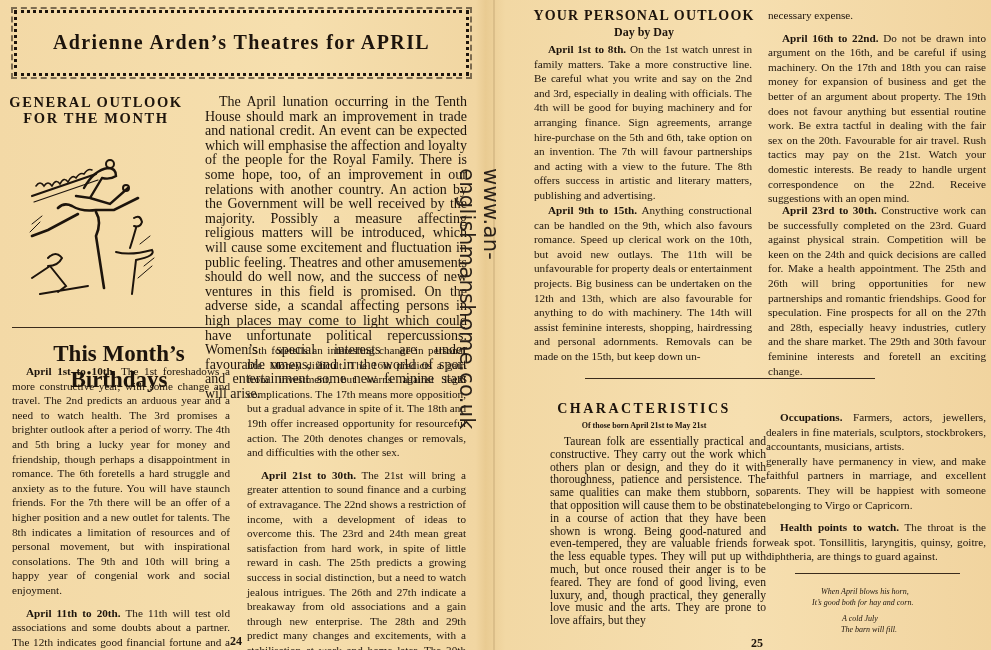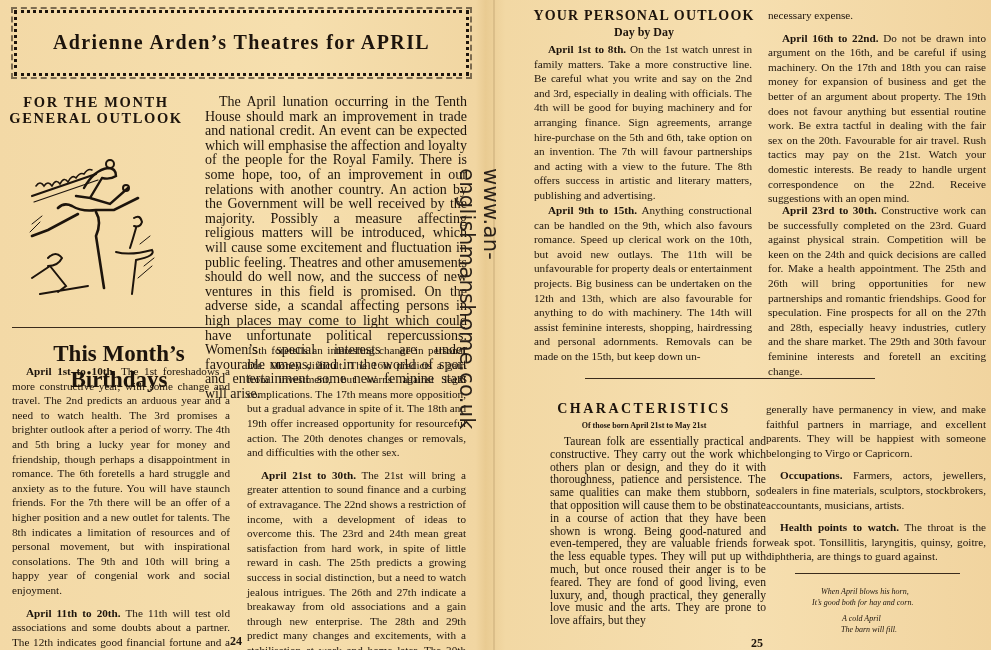--- a/index.html
+++ b/index.html
@@ -94,22 +94,22 @@
   .para-gap { margin-top:8px; }
 </style>
 </head>
 <body>
 
 <div id="title-box" class="abs">
   <div id="title-text">Adrienne Arden’s Theatres for APRIL</div>
 </div>
 
 <div id="general-heading" class="abs">
+  <div>GENERAL OUTLOOK</div>
   <div>FOR THE MONTH</div>
-  <div>GENERAL OUTLOOK</div>
 </div>
 
 <p id="general-body" class="abs just indent">The April lunation occurring in the Tenth House should mark an improvement in trade and national credit. An event can be expected which will emphasise the affection and loyalty of the people for the Royal Family. There is some hope, too, of an improvement in our relations with another country. An action by the Government will be well received by the majority. Possibly a measure affecting religious matters will be introduced, which will cause some excitement and fluctuation in public feeling. Theatres and other amusements should do well now, and the success of new ventures in this field is promised. On the adverse side, a scandal affecting persons in high places may come to light which could have unfortunate political repercussions. Women’s special interests are under favourable omens, and in the world of sport and entertainment some new feminine stars will arise.</p>
 
 <div id="illustration" class="abs">
   <svg width="150" height="150" viewBox="0 0 150 150" fill="none" stroke="#1d140c" stroke-width="2" stroke-linecap="round">
 
     <path d="M18 38 q4-6 8 0 q4-6 8 0 q4-8 8-2 q4-8 8-2 q4-8 8-4 q4-6 8-4 q4-6 8-4" stroke-width="1.6"></path>
     <path d="M14 48 L78 26" stroke-width="2.2"></path>
     <path d="M16 54 L80 32" stroke-width="1.2"></path>
@@ -174,28 +174,28 @@
 </p>
 
 <div id="right-divider" class="abs"></div>
 
 <div id="char-heading" class="abs">CHARACTERISTICS</div>
 <div id="char-sub" class="abs">Of those born April 21st to May 21st</div>
 
 <p id="char-col1" class="abs just indent">Taurean folk are essentially practical and constructive. They carry out the work which others plan or design, and they do it with thoroughness, patience and persistence. The same qualities can make them stubborn, so that opposition will cause them to be obstinate in a course of action that they have been shown is wrong. Being good-natured and even-tempered, they are valuable friends for the less equable types. They will put up with much, but once roused their anger is to be feared. They are fond of good living, even luxury, and, though practical, they generally love music and the arts. They are prone to love affairs, but they</p>
 
 <div id="char-col2" class="abs">
+  <p class="just indent para-gap">
+    <span class="lead">Occupations.</span><span> Farmers, actors, jewellers, dealers in fine materials, sculptors, stockbrokers, accountants, musicians, artists.</span>
+  </p>
   <p class="just">generally have permanency in view, and make faithful partners in marriage, and excellent parents. They will be happiest with someone belonging to Virgo or Capricorn.</p>
-  <p class="just indent para-gap">
-    <span class="lead">Occupations.</span><span> Farmers, actors, jewellers, dealers in fine materials, sculptors, stockbrokers, accountants, musicians, artists.</span>
-  </p>
   <p class="just indent para-gap">
     <span class="lead">Health points to watch.</span><span> The throat is the weak spot. Tonsillitis, laryngitis, quinsy, goitre, diphtheria, are things to guard against.</span>
   </p>
 </div>
 
 <div id="poem-divider" class="abs"></div>
 <div id="poem-l1" class="poem">When April blows his horn,</div>
 <div id="poem-l2" class="poem">It’s good both for hay and corn.</div>
-<div id="poem-l3" class="poem">A cold April</div>
+<div id="poem-l3" class="poem">A cold July</div>
 <div id="poem-l4" class="poem">The barn will fill.</div>
 
 <div id="page-right-num" class="abs">25</div>
 
 </body></html>

